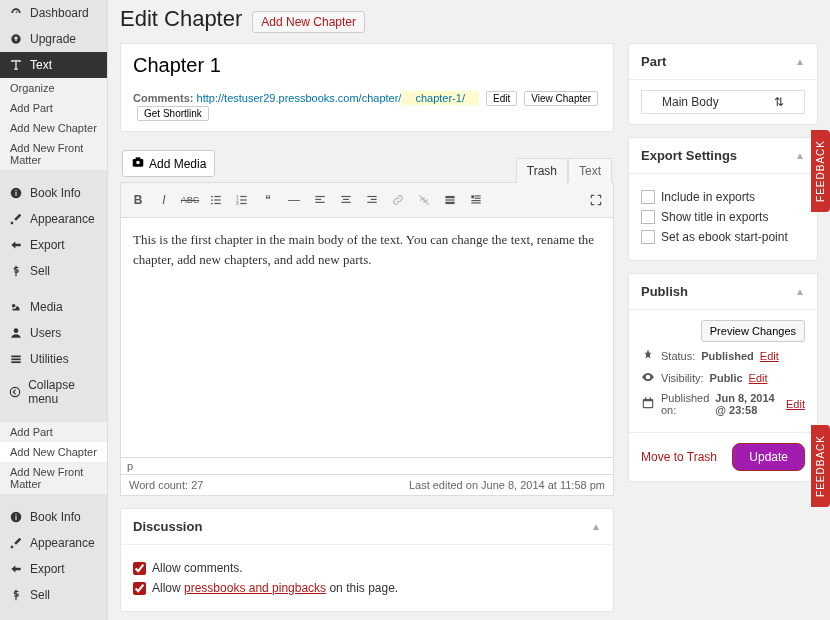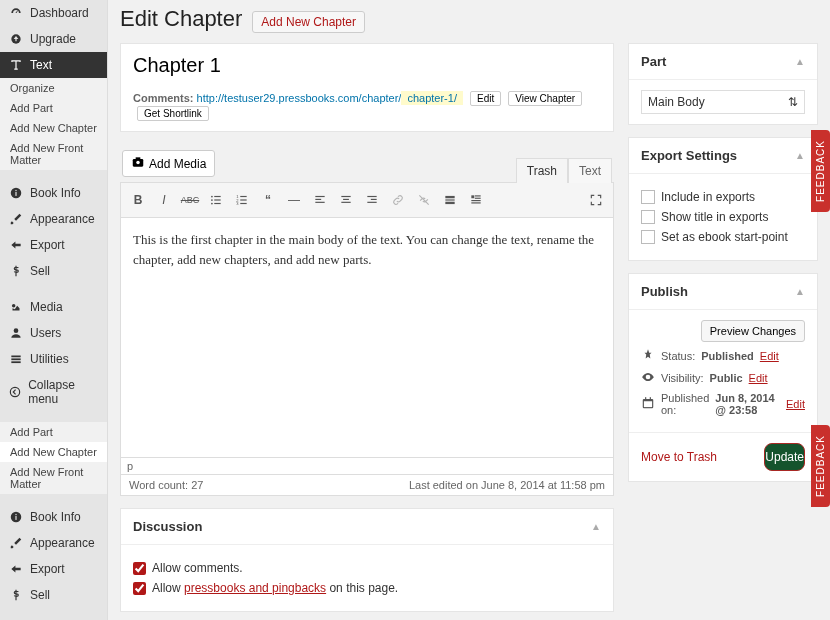--- a/index.html
+++ b/index.html
@@ -17,42 +17,42 @@
 .page-head { display: flex; align-items: baseline; gap: 10px; margin: 6px 0 10px; }
 .page-head h1 { font-size: 22px; font-weight: 400; color: #222; }
 .add-new { background: #f7f7f7; border: 1px solid #ccc; border-radius: 3px; padding: 3px 8px; font-size: 12px; color: #b01818; cursor: pointer; }
 .cols { display: flex; gap: 14px; }
 .left { flex: 1; min-width: 0; }
 .right { width: 190px; flex-shrink: 0; }
 .box { background: #fff; border: 1px solid #e5e5e5; margin-bottom: 12px; }
 .title-box input { width: 100%; border: none; padding: 10px 12px; font-size: 20px; outline: none; }
 .permalink { padding: 4px 12px 10px; font-size: 11px; color: #666; }
 .permalink a { color: #0073aa; text-decoration: none; }
-.permalink .slug { background: #fffbcc; padding: 1px 6px; }
+.permalink .slug { background: #fffbcc; padding: 1px 14px; }
 .smbtn { background: #fff; border: 1px solid #ccc; border-radius: 2px; padding: 1px 6px; font-size: 10px; margin-left: 4px; cursor: pointer; }
 .media-row { display: flex; justify-content: space-between; align-items: flex-end; padding: 0 2px; margin-bottom: -1px; }
 .add-media { background: #fff; border: 1px solid #ccc; border-radius: 3px; padding: 4px 8px; font-size: 12px; cursor: pointer; display: inline-flex; align-items: center; gap: 4px; margin: 6px 0; }
 .tabs { display: flex; }
 .tab { border: 1px solid #ddd; border-bottom: none; padding: 5px 10px; font-size: 12px; background: #f7f7f7; cursor: pointer; color: #666; }
 .tab.on { background: #f5f5f5; color: #333; }
 .toolbar { background: #f5f5f5; border: 1px solid #ddd; padding: 6px; display: flex; gap: 4px; align-items: center; }
 .tb { width: 22px; height: 22px; display: inline-flex; align-items: center; justify-content: center; font-size: 12px; color: #555; cursor: pointer; border-radius: 2px; }
 .tb.fs { margin-left: auto; }
 .editor { background: #fff; border: 1px solid #ddd; border-top: none; min-height: 240px; padding: 12px; font-family: Georgia, serif; font-size: 13px; color: #333; line-height: 1.5; }
 .path-bar { background: #fff; border: 1px solid #ddd; border-top: none; padding: 2px 6px; font-size: 11px; color: #666; }
 .status-bar { display: flex; justify-content: space-between; background: #fff; border: 1px solid #ddd; border-top: none; padding: 4px 8px; font-size: 11px; color: #666; }
 .panel-title { display: flex; justify-content: space-between; align-items: center; padding: 10px 12px; font-size: 13px; font-weight: 600; cursor: pointer; border-bottom: 1px solid #eee; }
 .panel-body { padding: 10px 12px; font-size: 12px; }
 .toggle { color: #aaa; font-size: 10px; }
 .check-row { display: flex; align-items: center; gap: 6px; margin: 6px 0; font-size: 12px; }
 .check-row input { accent-color: #b01818; }
 .check-row .box-e { width: 14px; height: 14px; border: 1px solid #bbb; display: inline-block; }
-.select { border: 1px solid #ddd; padding: 4px 6px; font-size: 12px; display: flex; justify-content: space-between; align-items: flex-start; cursor: pointer; }
+.select { border: 1px solid #ddd; padding: 4px 20px; font-size: 12px; display: flex; justify-content: space-between; align-items: flex-start; cursor: pointer; }
 .btn { background: #f7f7f7; border: 1px solid #ccc; border-radius: 3px; padding: 4px 8px; font-size: 11px; cursor: pointer; }
-.btn-red { background: #14532d; color: #fff; border: 1px solid #a82824; border-radius: 8px; padding: 6px 0; font-size: 12px; cursor: pointer; }
+.btn-red { background: #a21caf; color: #fff; border: 1px solid #a82824; border-radius: 8px; padding: 6px 16px; font-size: 12px; cursor: pointer; }
 .pub-row { display: flex; align-items: center; gap: 6px; font-size: 11px; margin: 6px 0; color: #555; }
 .pub-row .lbl { color: #555; }
 .pub-row a { color: #b01818; text-decoration: underline; cursor: pointer; }
 .pub-foot { display: flex; justify-content: space-between; align-items: center; border-top: 1px solid #eee; padding: 10px 12px; }
 .trash { color: #b01818; font-size: 12px; cursor: pointer; }
 a.lnk { color: #b01818; text-decoration: underline; }
 .feedback { position: absolute; right: 0; background: #c9302c; color: #fff; writing-mode: vertical-rl; text-orientation: mixed; padding: 10px 4px; font-size: 10px; letter-spacing: 1px; border-radius: 4px 0 0 4px; cursor: pointer; transform: rotate(180deg); }
 .fb1 { top: 130px; }
 .fb2 { top: 425px; }
 svg { width: 14px; height: 14px; }

